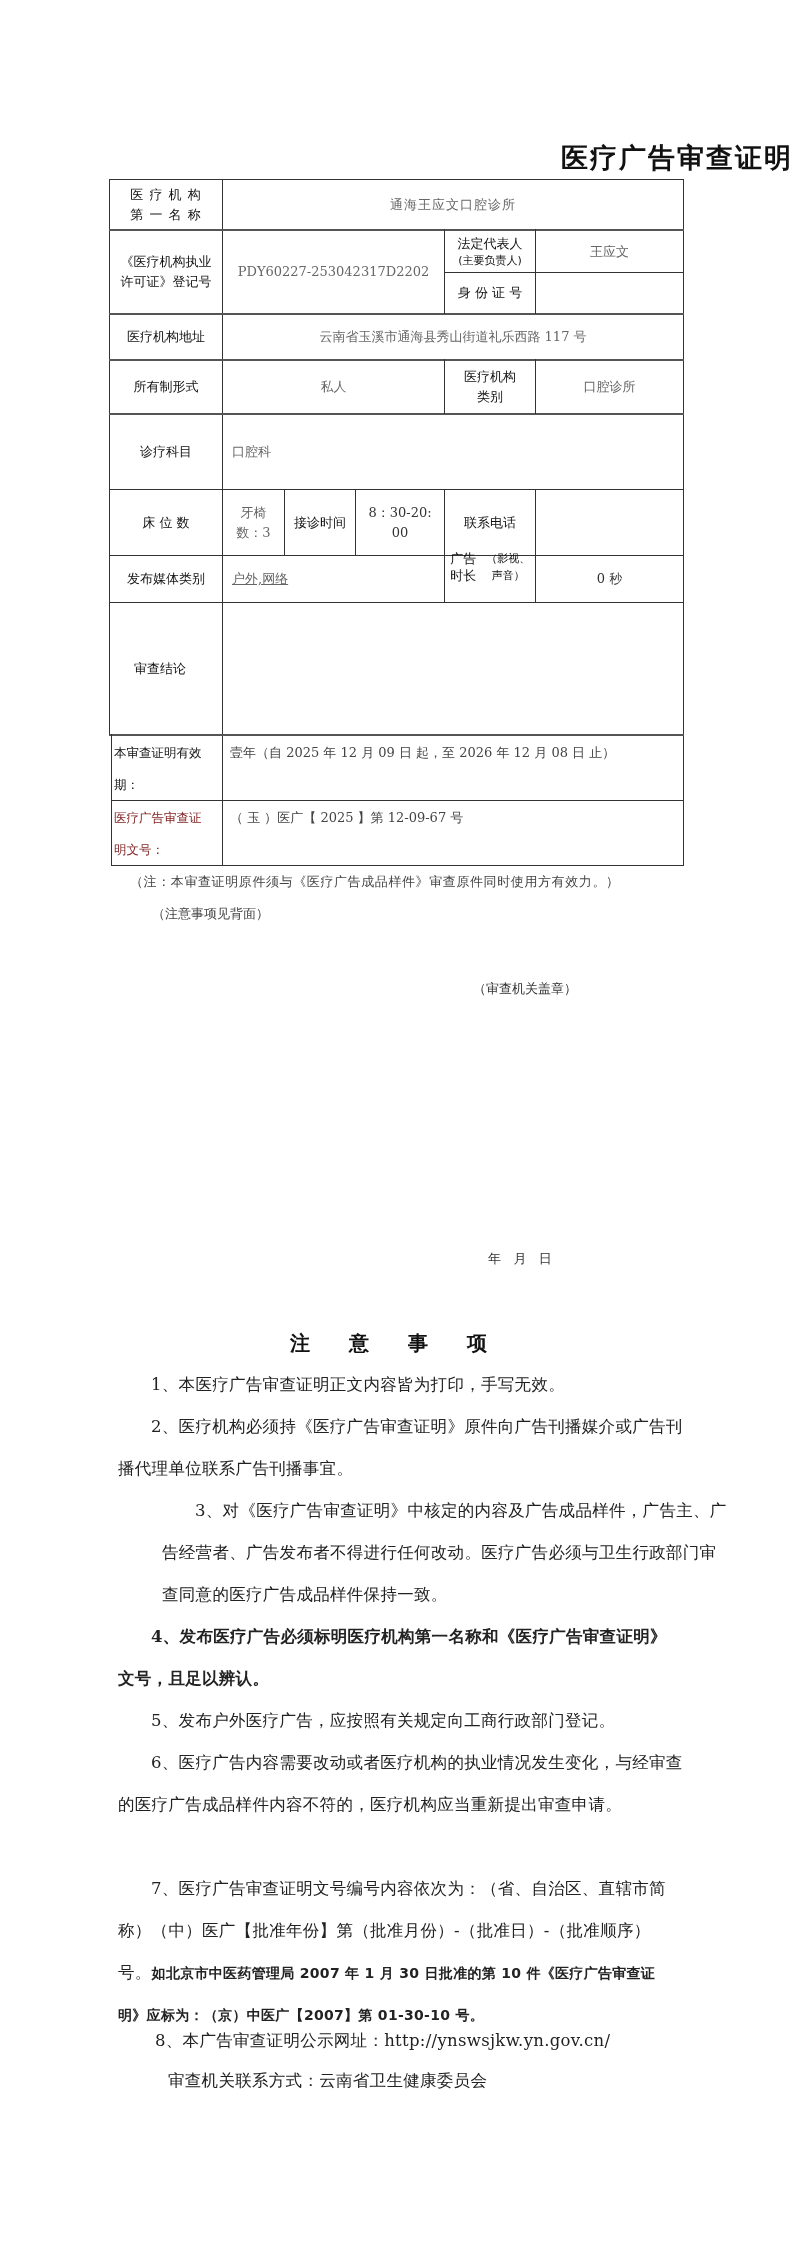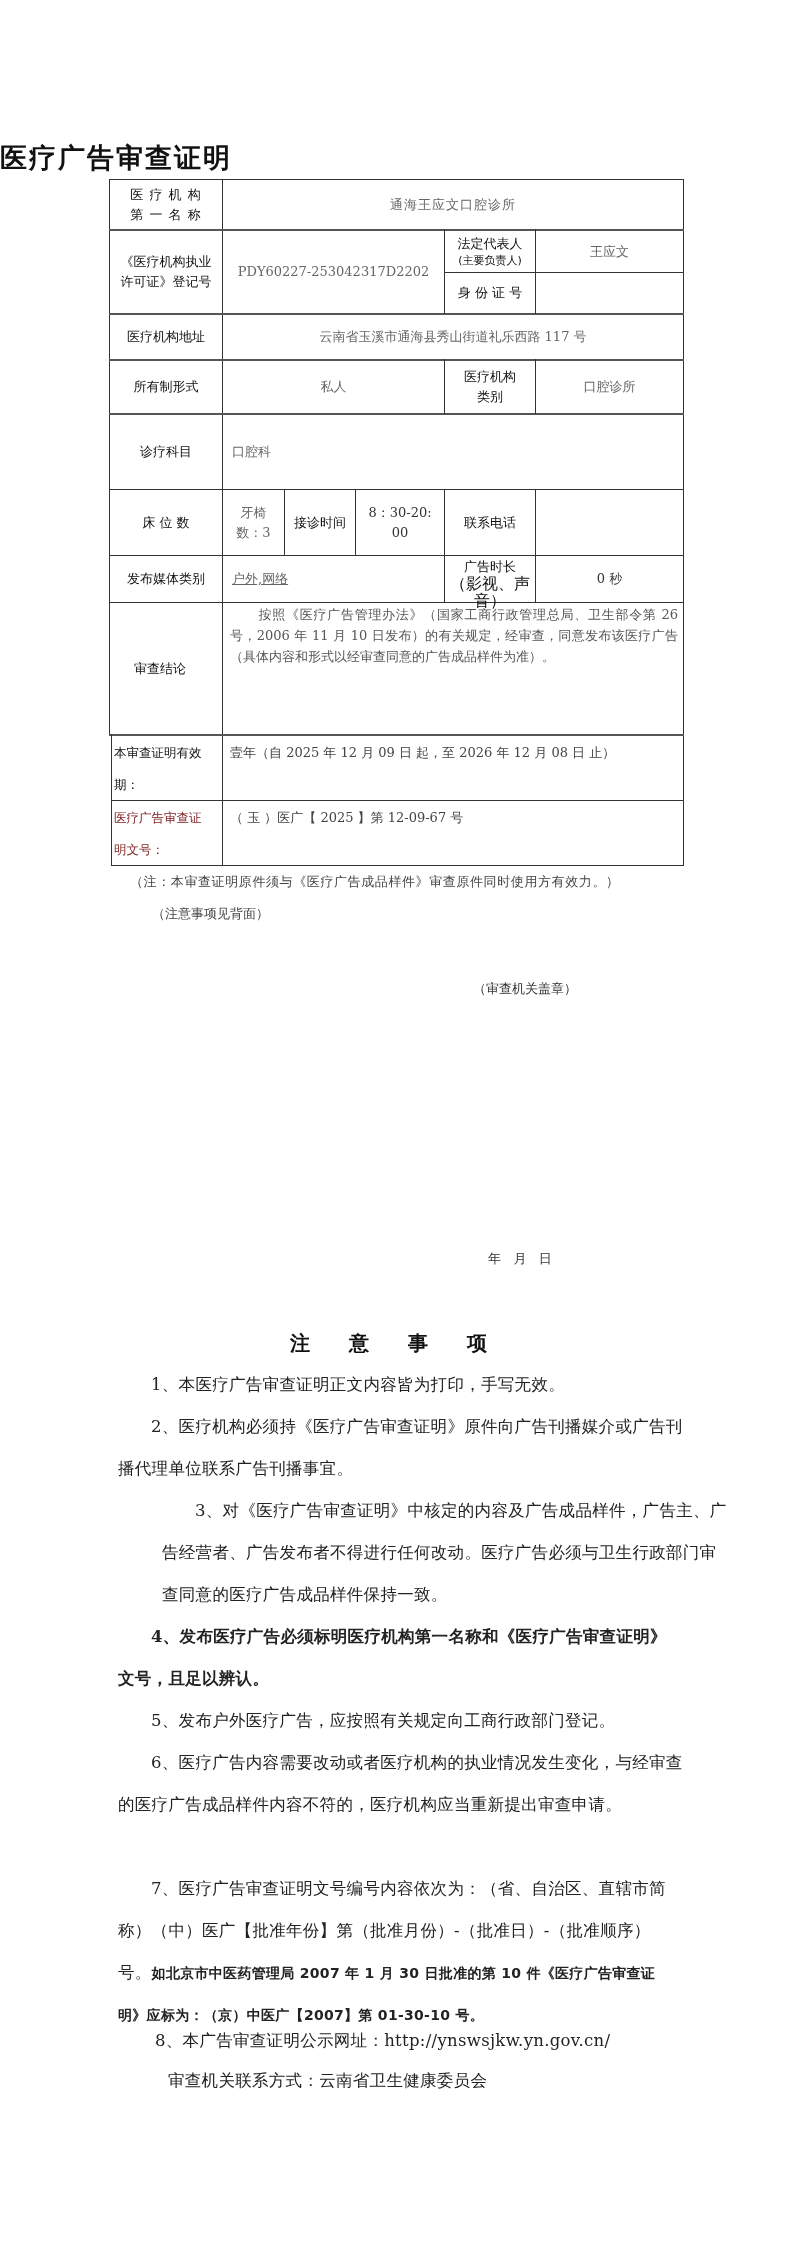--- a/index.html
+++ b/index.html
@@ -1,18 +1,18 @@
 <!DOCTYPE html>
 <html><head>
 <meta charset="utf-8">
 <style>
   html, body { margin: 0; padding: 0; background: #ffffff; }
   body { width: 793px; height: 2244px; position: relative; overflow: hidden; color: #111; }
   .sans { font-family: "DejaVu Sans", "Liberation Sans", sans-serif; }
-  .title { position: absolute; top: 140px; left: 0; width: 793px; text-align: left; font-size: 27px; font-weight: bold; letter-spacing: 2px; }
+  .title { position: absolute; top: 140px; left: 0; width: 793px; text-align: right; font-size: 27px; font-weight: bold; letter-spacing: 2px; }
   .cell { position: absolute; box-sizing: border-box; display: flex; align-items: center; justify-content: center; text-align: center; font-size: 13px; line-height: 20px; }
   .lbl { font-family: "DejaVu Sans", "Liberation Sans", sans-serif; color: #111; }
   .val { font-family: "DejaVu Serif", "Liberation Serif", serif; color: #666; }
   .hl { position: absolute; height: 1px; background: #333; }
   .vl { position: absolute; width: 1px; background: #333; }
   .thick { height: 2px; background: #555; }
   .note { position: absolute; font-family: "DejaVu Serif", "Liberation Serif", serif; font-size: 13px; color: #444; }
   .h2 { position: absolute; top: 1330px; left: 0; width: 793px; text-align: center; font-size: 20px; font-weight: bold; letter-spacing: 16px; font-family: "DejaVu Serif", "Liberation Serif", serif; }
   .para { position: absolute; left: 118px; width: 565px; font-family: "DejaVu Serif", "Liberation Serif", serif; font-size: 16.5px; line-height: 42px; color: #222; text-indent: 2em; letter-spacing: 0.3px; }
   .para b { font-family: "DejaVu Sans", "Liberation Sans", sans-serif; font-size: 14px; font-weight: bold; }
@@ -97,29 +97,28 @@
   <span>8：30-20:</span>
   <span>00</span>
 </div>
 <div class="cell lbl" style="left:445px;top:490px;width:90px;height:65px;">联系电话</div>
 <div class="cell val" style="left:536px;top:490px;width:147px;height:65px;"></div>
 
 <div class="cell lbl" style="left:110px;top:556px;width:112px;height:46px;">发布媒体类别</div>
 <div class="cell val" style="left:232px;top:556px;width:210px;height:46px;justify-content:flex-start;">
   <span style="text-decoration:underline;">户外,网络</span>
 </div>
-<div class="cell lbl" style="left:445px;top:560px;width:90px;height:46px;flex-direction:column;line-height:17px;">
+<div class="cell lbl" style="left:445px;top:544px;width:90px;height:46px;flex-direction:row;line-height:17px;">
   <span>广告时长</span>
-  <span style="font-size:16px;">（影视、声音）</span>
+  <span style="font-size:11px;">（影视、声音）</span>
 </div>
 <div class="cell val" style="left:536px;top:556px;width:147px;height:46px;color:#333;">0 秒</div>
 
 <div class="cell lbl" style="left:104px;top:603px;width:112px;height:131px;">审查结论</div>
 <div style="position:absolute;left:230px;top:604px;width:448px;font-family:'DejaVu Serif','Liberation Serif',serif;font-size:13px;line-height:21px;color:#555;">
-  <div style="text-indent:2.2em;text-align:justify;">按照《医疗广告管理办法》（国家工商行政管理总局、卫生部令第 26 号，2006 年 11 月 10 日发布）的有关规定，经审查，同意发布该医疗广告（具体内容和形式以经审查同意的广告成品样件为准）。</div>
 </div>
 
 <div style="position:absolute;left:114px;top:737px;width:108px;font-family:'DejaVu Sans','Liberation Sans',sans-serif;font-size:12.5px;line-height:32px;color:#111;">
   <div>本审查证明有效</div>
   <div>期：</div>
 </div>
 <div style="position:absolute;left:230px;top:737px;width:450px;font-family:'DejaVu Serif','Liberation Serif',serif;font-size:13px;line-height:32px;color:#444;white-space:nowrap;">壹年（自 2025 年 12 月 09 日 起，至 2026 年 12 月 08 日 止）</div>
 
 <div style="position:absolute;left:114px;top:802px;width:108px;font-family:'DejaVu Sans','Liberation Sans',sans-serif;font-size:12.5px;line-height:32px;color:#7f1d1d;">
   <div>医疗广告审查证</div>

